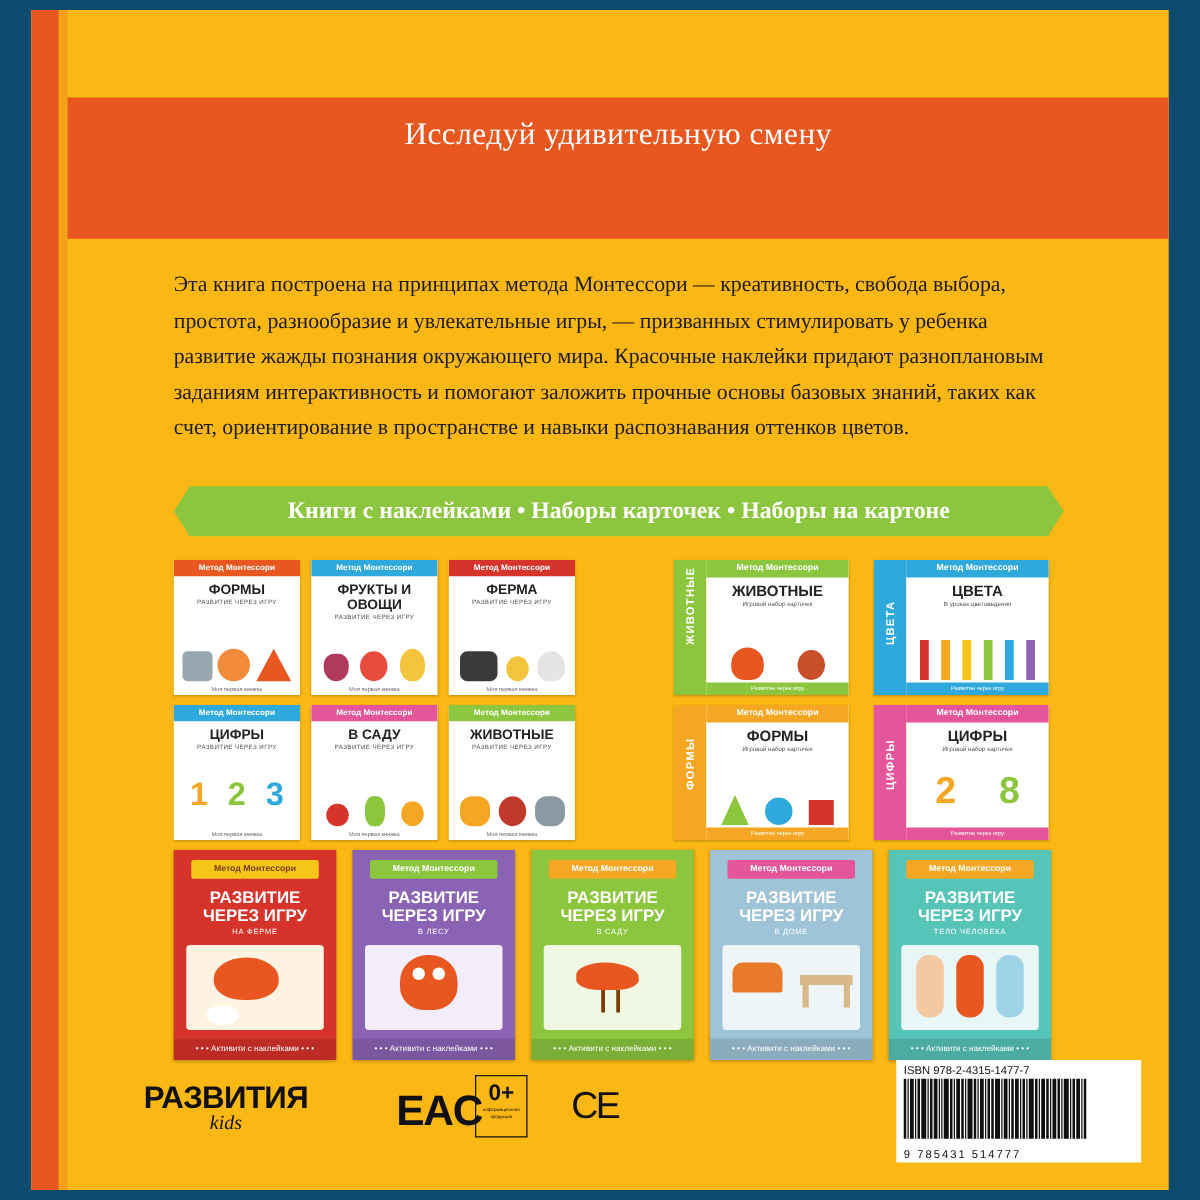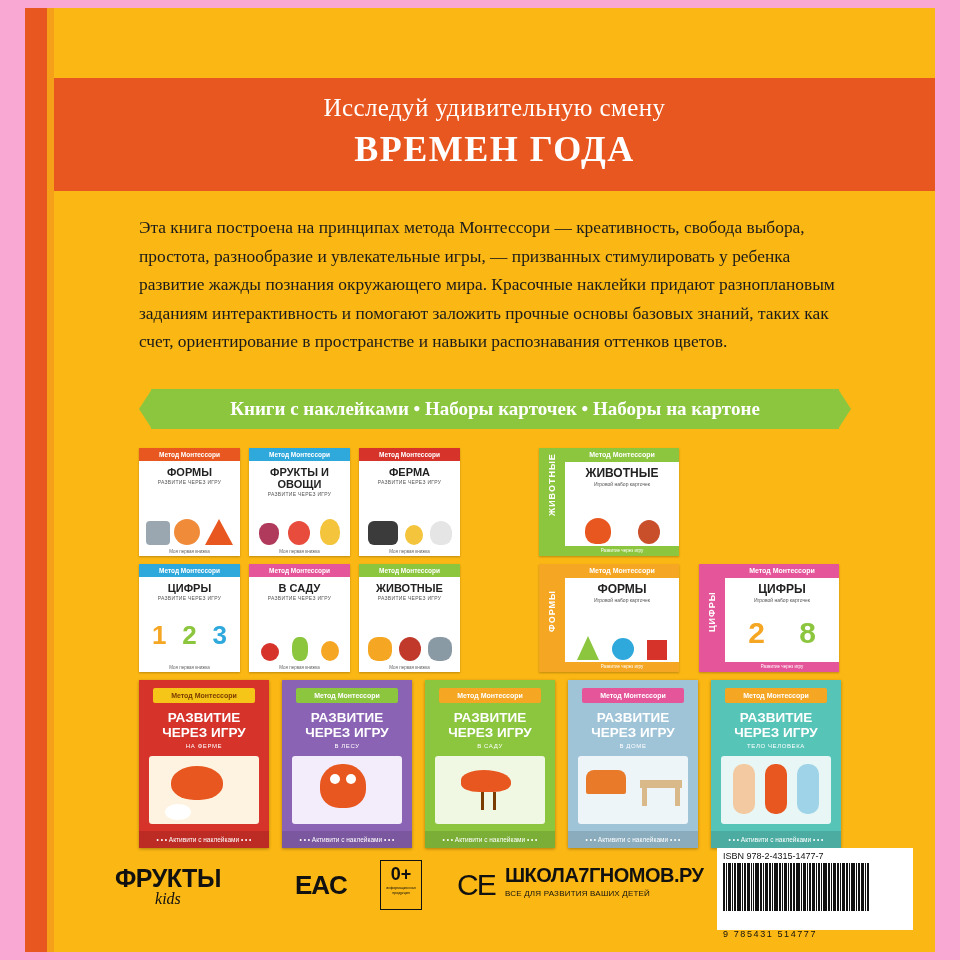--- a/index.html
+++ b/index.html
@@ -10,21 +10,21 @@
   body {
     width: 960px;
     height: 960px;
     font-family: "Liberation Sans", sans-serif;
     overflow: hidden;
   }
   .page {
     position: relative;
     width: 960px;
     height: 960px;
-    background: #f9a8d4;
+    background: #0c4a6e;
   }
   .cover {
     position: absolute;
     left: 25px;
     top: 8px;
     width: 910px;
     height: 944px;
     background: #fbb713;
     overflow: hidden;
   }
@@ -323,23 +323,23 @@
   }
   .mosaika .m2 {
     font-size: 16px;
     color: #111;
     font-family: "Liberation Serif", serif;
     font-style: italic;
     margin-top: -3px;
   }
   .eac {
     position: absolute;
-    left: 270px;
+    left: 292px;
     top: 28px;
-    font-size: 26px;
+    font-size: 34px;
     font-weight: bold;
     color: #111;
     letter-spacing: -1px;
   }
   .age-mark {
     position: absolute;
     left: 355px;
     top: 18px;
     width: 42px;
     height: 50px;
@@ -386,21 +386,21 @@
     height: 48px;
     display: flex;
     align-items: stretch;
     gap: 1px;
   }
   .barcode .bars i { display: block; background: #111; }
   .barcode .digits {
     font-size: 9px;
     letter-spacing: 1.6px;
     color: #111;
-    margin-top: 18px;
+    margin-top: 7px;
   }
 
   
   .watermark {
     position: absolute;
     left: 0; top: 420px;
     width: 910px;
     height: 110px;
     font-size: 62px;
     font-weight: bold;
@@ -416,21 +416,20 @@
 <body>
 
 <div class="page">
   <div class="cover">
 
     <div class="spine"></div>
     <div class="spine-inner"></div>
 
     <div class="header-band">
       <div class="header-sub">Исследуй удивительную смену</div>
-      <div class="header-title">ВРЕМЕН ГОДА</div>
     </div>
 
     <div class="body-text">Эта книга построена на принципах метода Монтессори — креативность, свобода выбора, простота, разнообразие и увлекательные игры, — призванных стимулировать у ребенка развитие жажды познания окружающего мира. Красочные наклейки придают разноплановым заданиям интерактивность и помогают заложить прочные основы базовых знаний, таких как счет, ориентирование в пространстве и навыки распознавания оттенков цветов.</div>
 
     <div class="ribbon">
       <div class="ribbon-end-l"></div>
       <div class="ribbon-body"></div>
       <div class="ribbon-end-r"></div>
       <div class="ribbon-text">Книги с наклейками • Наборы карточек • Наборы на картоне</div>
     </div>
@@ -482,20 +481,39 @@
           <div class="title">ЖИВОТНЫЕ</div>
           <div class="sub">Игровой набор карточек</div>
           <div class="art">
             <div style="width:26px;height:26px;background:#e8571f;border-radius:50% 50% 40% 40%"></div>
             <div style="width:22px;height:24px;background:#c94f2a;border-radius:50%"></div>
           </div>
           <div class="foot" style="background:#8cc63e">Развитие через игру</div>
         </div>
       </div>
 
+      <div class="boxset" style="left:560px; top:0px;">
+        <div class="side" style="background:#2fa8dc">
+            <span>ЦВЕТА</span>
+          </div>
+        <div class="face">
+          <div class="brand" style="background:#2fa8dc">Метод Монтессори</div>
+          <div class="title">ЦВЕТА</div>
+          <div class="sub">В уроках цветоведения</div>
+          <div class="art">
+            <div style="width:7px;height:32px;background:#d6332b"></div>
+            <div style="width:7px;height:32px;background:#f5a623"></div>
+            <div style="width:7px;height:32px;background:#f5c518"></div>
+            <div style="width:7px;height:32px;background:#8cc63e"></div>
+            <div style="width:7px;height:32px;background:#2fa8dc"></div>
+            <div style="width:7px;height:32px;background:#8b63b5"></div>
+          </div>
+          <div class="foot" style="background:#2fa8dc">Развитие через игру</div>
+        </div>
+      </div>
 
       <div class="book" style="left:0px; top:116px;">
         <div class="brand" style="background:#2fa8dc">Метод Монтессори</div>
         <div class="title">ЦИФРЫ</div>
         <div class="sub">РАЗВИТИЕ ЧЕРЕЗ ИГРУ</div>
         <div class="art" style="font-size:26px;font-weight:bold;color:#2fa8dc;align-items:center">
           <span style="color:#f5a623">1</span>
             <span style="color:#8cc63e">2</span>
             <span style="color:#2fa8dc">3</span>
         </div>
@@ -617,33 +635,29 @@
           <div style="position:absolute;left:76px;top:8px;width:22px;height:50px;background:#9fd3e8;border-radius:10px"></div>
         </div>
         <div class="foot" style="background:rgba(0,0,0,.12)">• • • Активити с наклейками • • •</div>
       </div>
 
     </div>
 
 
     <div class="footer">
       <div class="mosaika">
-        <div class="m1">ФРУКТЫ</div>
+        <div class="m1">РАЗВИТИЯ</div>
         <div class="m2">kids</div>
       </div>
       <div class="eac">EAC</div>
       <div class="age-mark">
         <div class="num">0+</div>
         <div class="cap">информационная продукция</div>
       </div>
       <div class="ce">CE</div>
-      <div class="shkola">
-        <div class="s1">ШКОЛА7ГНОМОВ.РУ</div>
-        <div class="s2">ВСЕ ДЛЯ РАЗВИТИЯ ВАШИХ ДЕТЕЙ</div>
-      </div>
 
       <div class="barcode">
         <div class="isbn">ISBN 978-2-4315-1477-7</div>
         <div class="bars">
           <i style="width:2px"></i>
             <i style="width:1px"></i>
             <i style="width:3px"></i>
             <i style="width:1px"></i>
           <i style="width:2px"></i>
             <i style="width:4px"></i>

